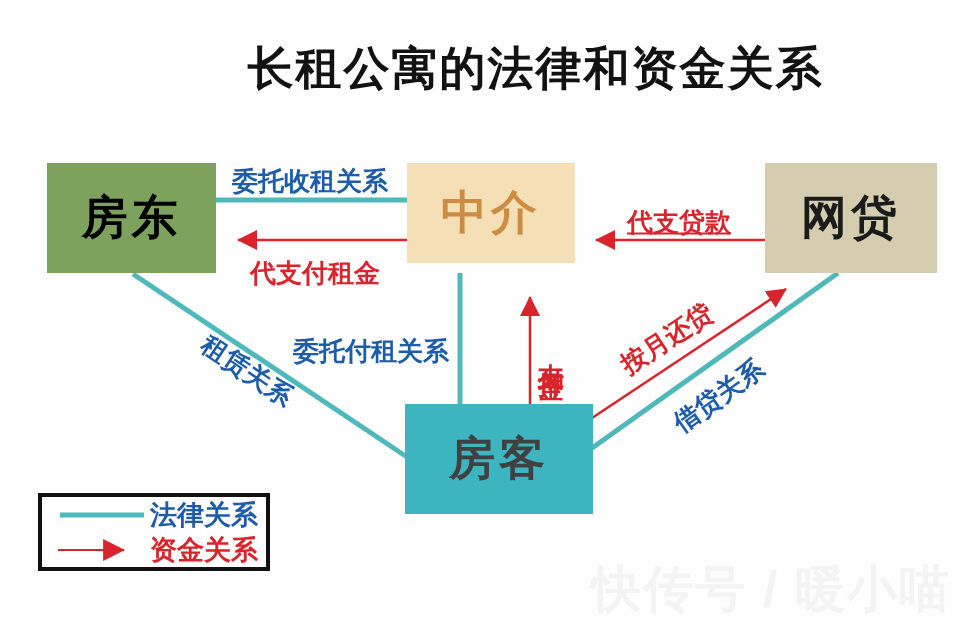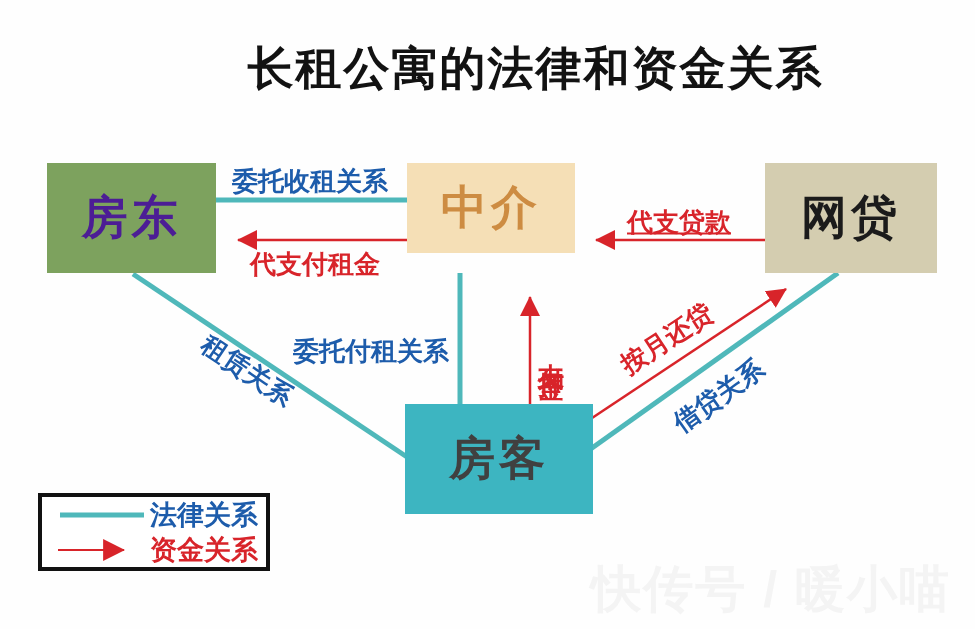--- a/index.html
+++ b/index.html
@@ -29,42 +29,42 @@
   }
   .node {
     position: absolute;
     display: flex;
     align-items: center;
     justify-content: center;
     font-size: 46px;
     font-weight: bold;
     letter-spacing: 4px;
   }
-  #node-landlord { left: 47px;  top: 163px; width: 169px; height: 110px; background: #7da25e; color: #4c1d95; }
-  #node-agency   { left: 407px; top: 163px; width: 168px; height: 90px; background: #f5dfb6; color: #cd8c42; text-align: center; }
+  #node-landlord { left: 47px;  top: 163px; width: 169px; height: 110px; background: #7da25e; color: #000000; }
+  #node-agency   { left: 407px; top: 163px; width: 168px; height: 100px; background: #f5dfb6; color: #cd8c42; text-align: center; }
   #node-loan     { left: 765px; top: 163px; width: 172px; height: 110px; background: #d4cdb0; color: #1b1b1b; }
   #node-tenant   { left: 405px; top: 404px; width: 188px; height: 110px; background: #3db5c1; color: #404040; }
 
   svg.wires {
     position: absolute;
     left: 0; top: 0;
     width: 975px; height: 629px;
   }
 
   .edge-label {
     position: absolute;
     font-size: 26px;
     font-weight: bold;
     white-space: nowrap;
     transform: translate(-50%, -50%);
   }
   .edge-label.legal { color: #1d5cab; }
   .edge-label.fund  { color: #d8242a; }
   #label-entrust-collect { left: 310px; top: 181px; }
-  #label-pay-rent-behalf { left: 315px; top: 264px; text-align: center; }
+  #label-pay-rent-behalf { left: 315px; top: 273px; text-align: center; }
   #label-loan-behalf     { left: 679px; top: 222px; text-decoration: underline; }
   #label-entrust-pay     { left: 371px; top: 351px; }
   #label-pay-deposit {
     left: 552px; top: 351px;
     writing-mode: vertical-rl;
     letter-spacing: 4px;
   }
   #label-lease  { left: 247px; top: 371px; transform: translate(-50%,-50%) rotate(34deg); }
   #label-repay  { left: 667px; top: 339px; transform: translate(-50%,-50%) rotate(-33.5deg); }
   #label-borrow { left: 719px; top: 396px; transform: translate(-50%,-50%) rotate(-35.5deg); }

